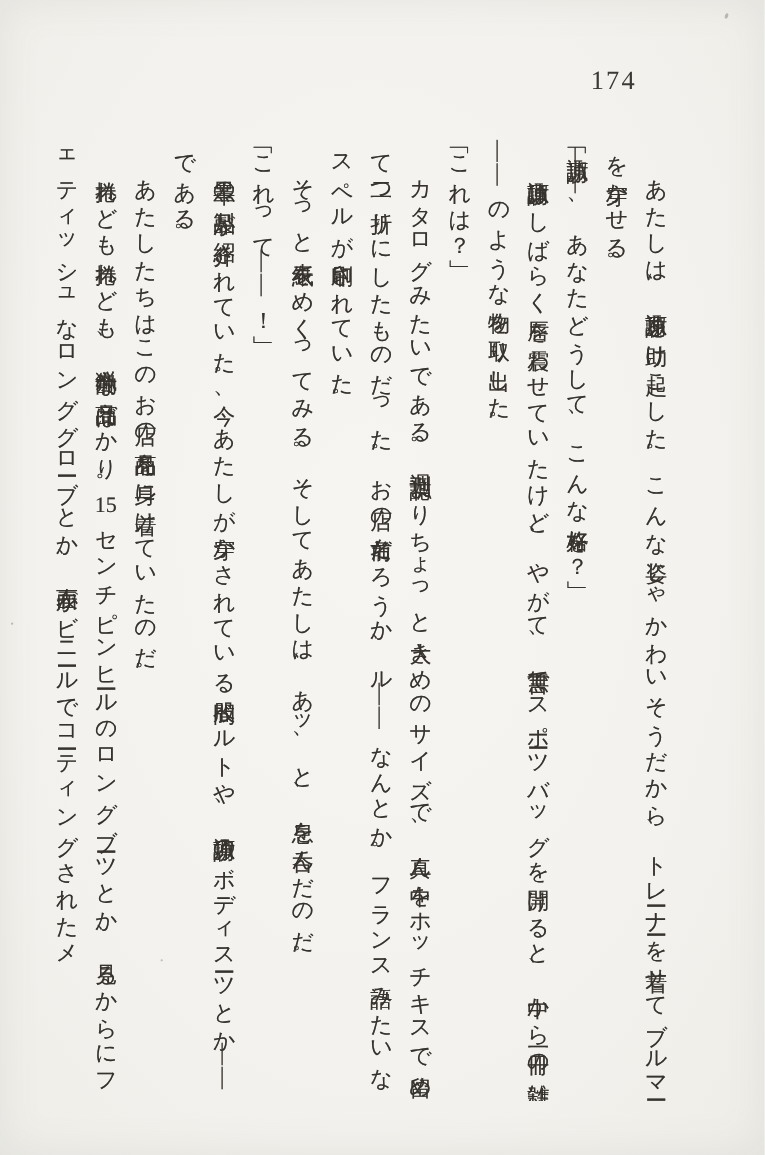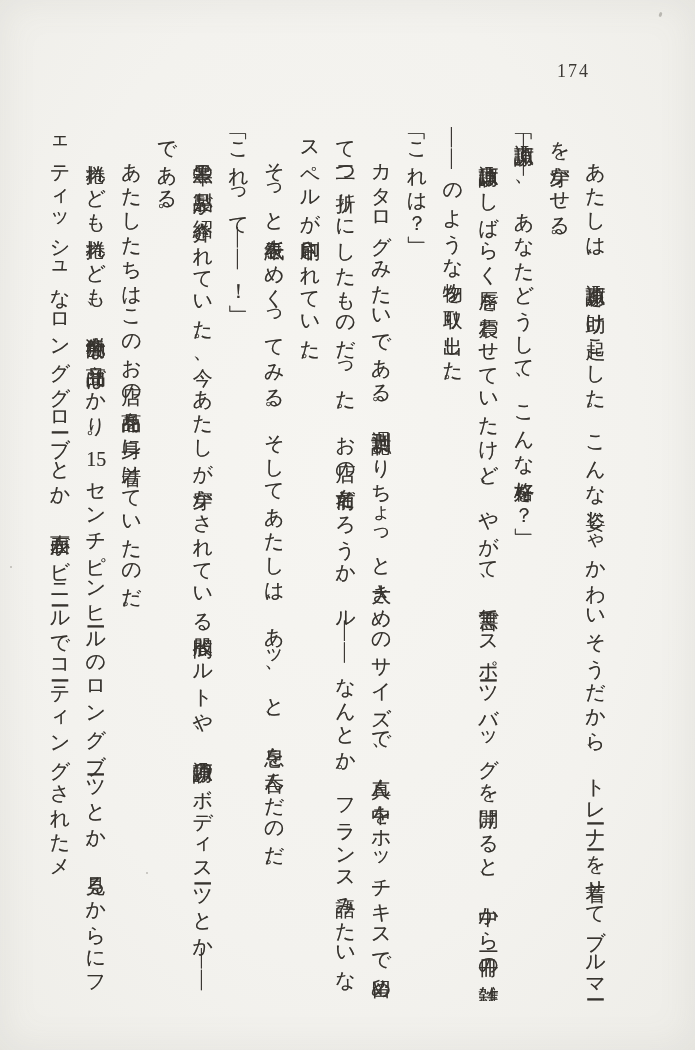--- a/index.html
+++ b/index.html
@@ -15,22 +15,22 @@
   .page {
     position: relative;
     width: 695px;
     height: 1050px;
     background: radial-gradient(ellipse at 48% 45%, #f6f5f1 0%, #f3f2ee 60%, #eeede8 100%);
     box-shadow: inset 0 0 38px rgba(120,115,105,0.10);
   }
   .page-number {
     position: absolute;
     top: 61px;
-    left: 557px;
-    font-size: 18px;
+    left: 537px;
+    font-size: 24px;
     letter-spacing: 2px;
     color: #3c3935;
   }
   .text-block {
     position: absolute;
     top: 127px;
     left: 41px;
     width: 572px;
     height: 874px;
     writing-mode: vertical-rl;

